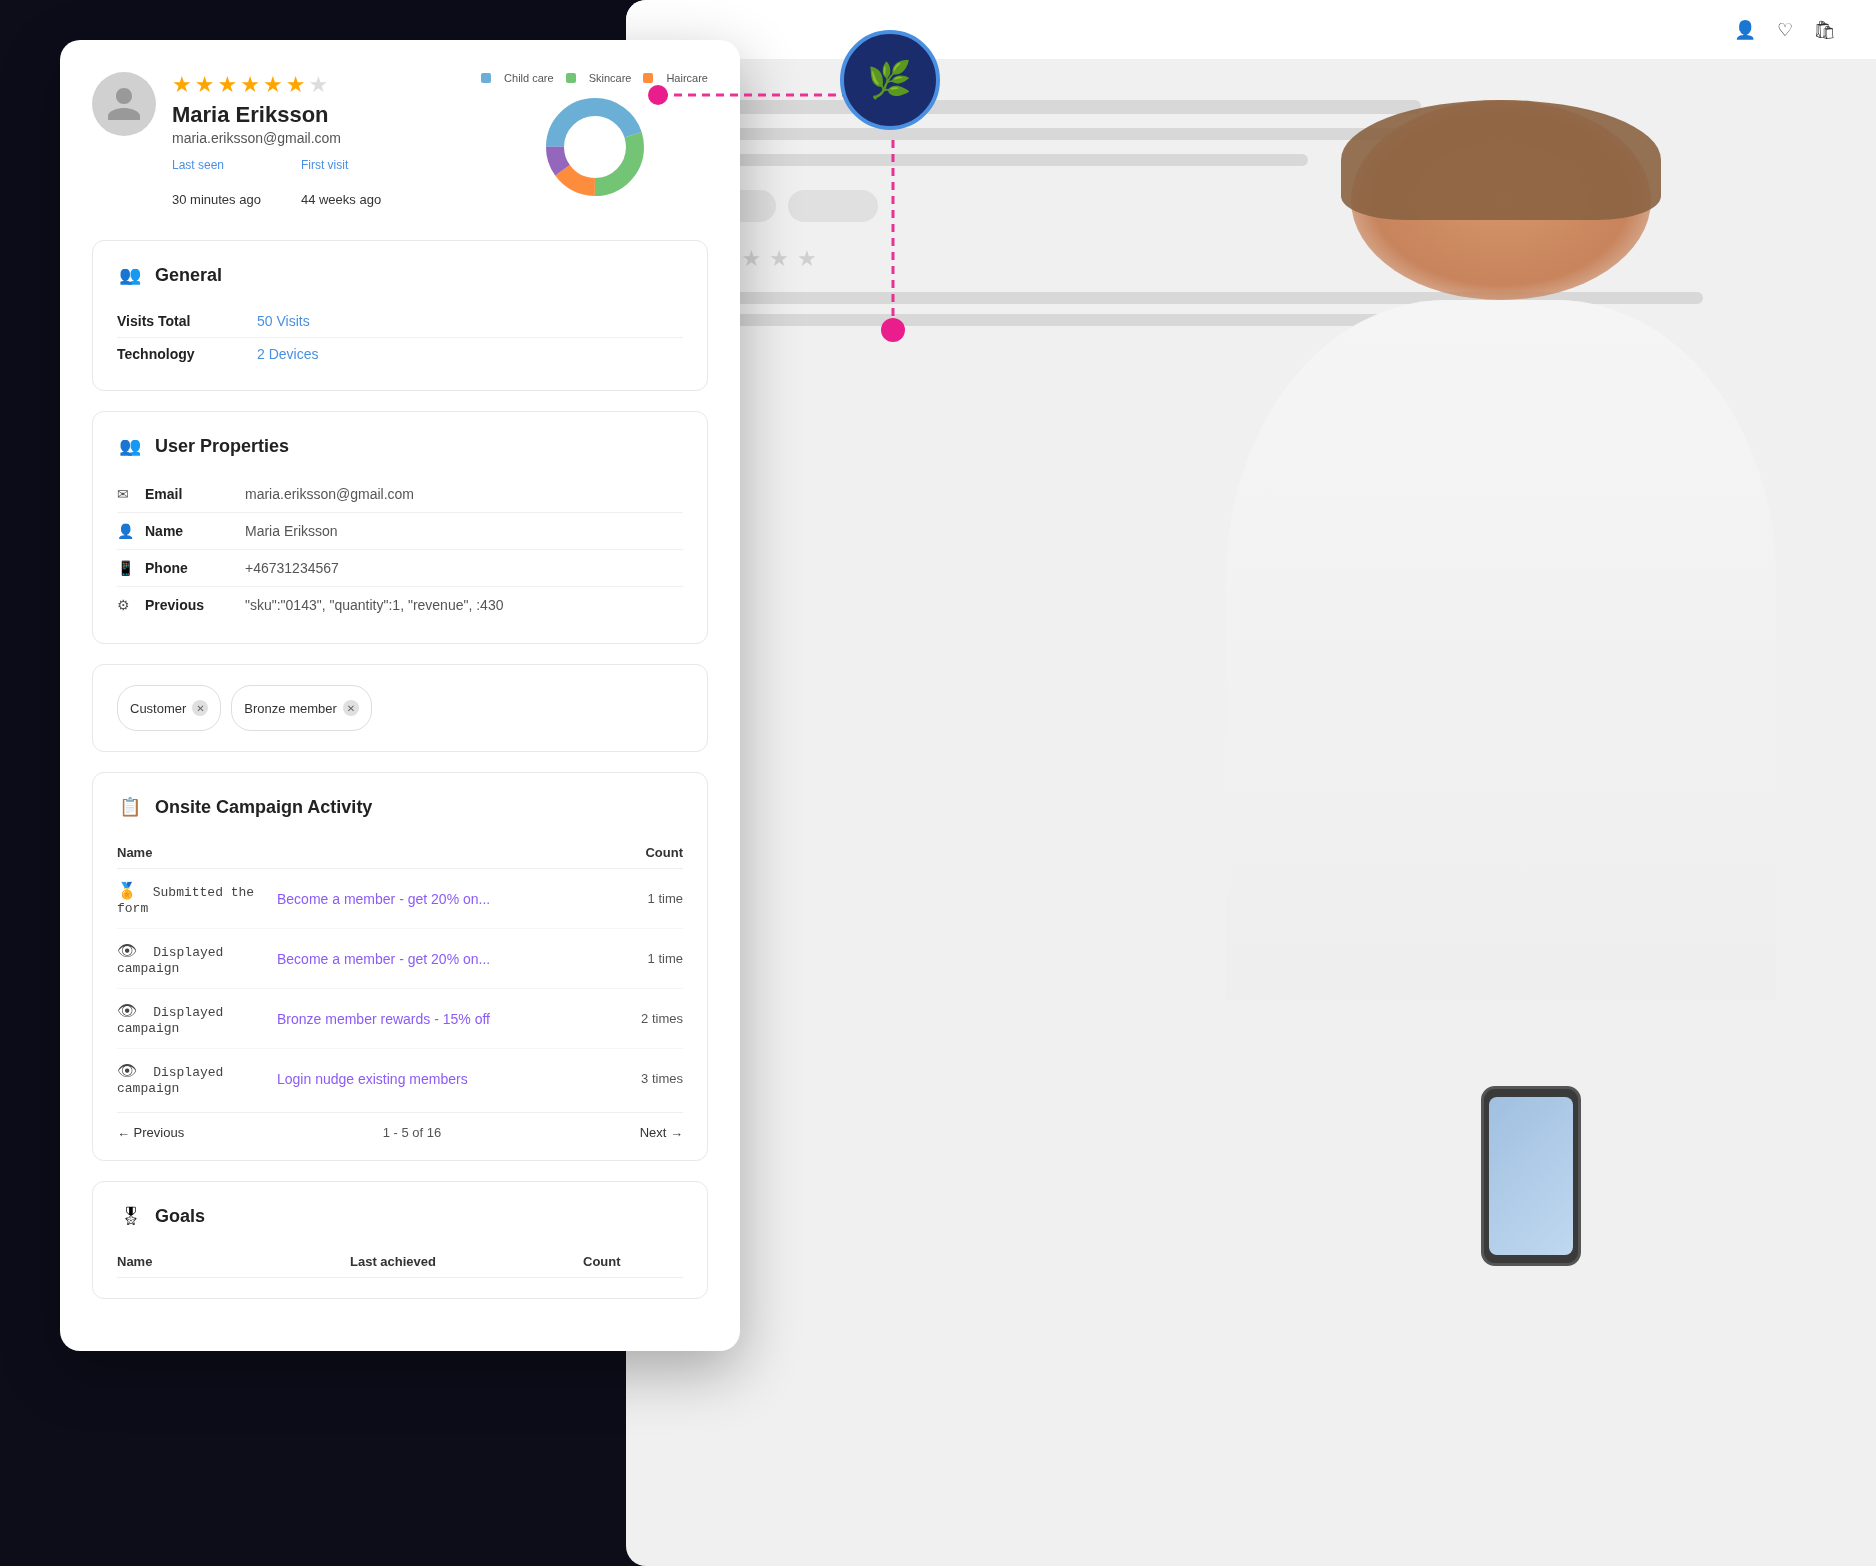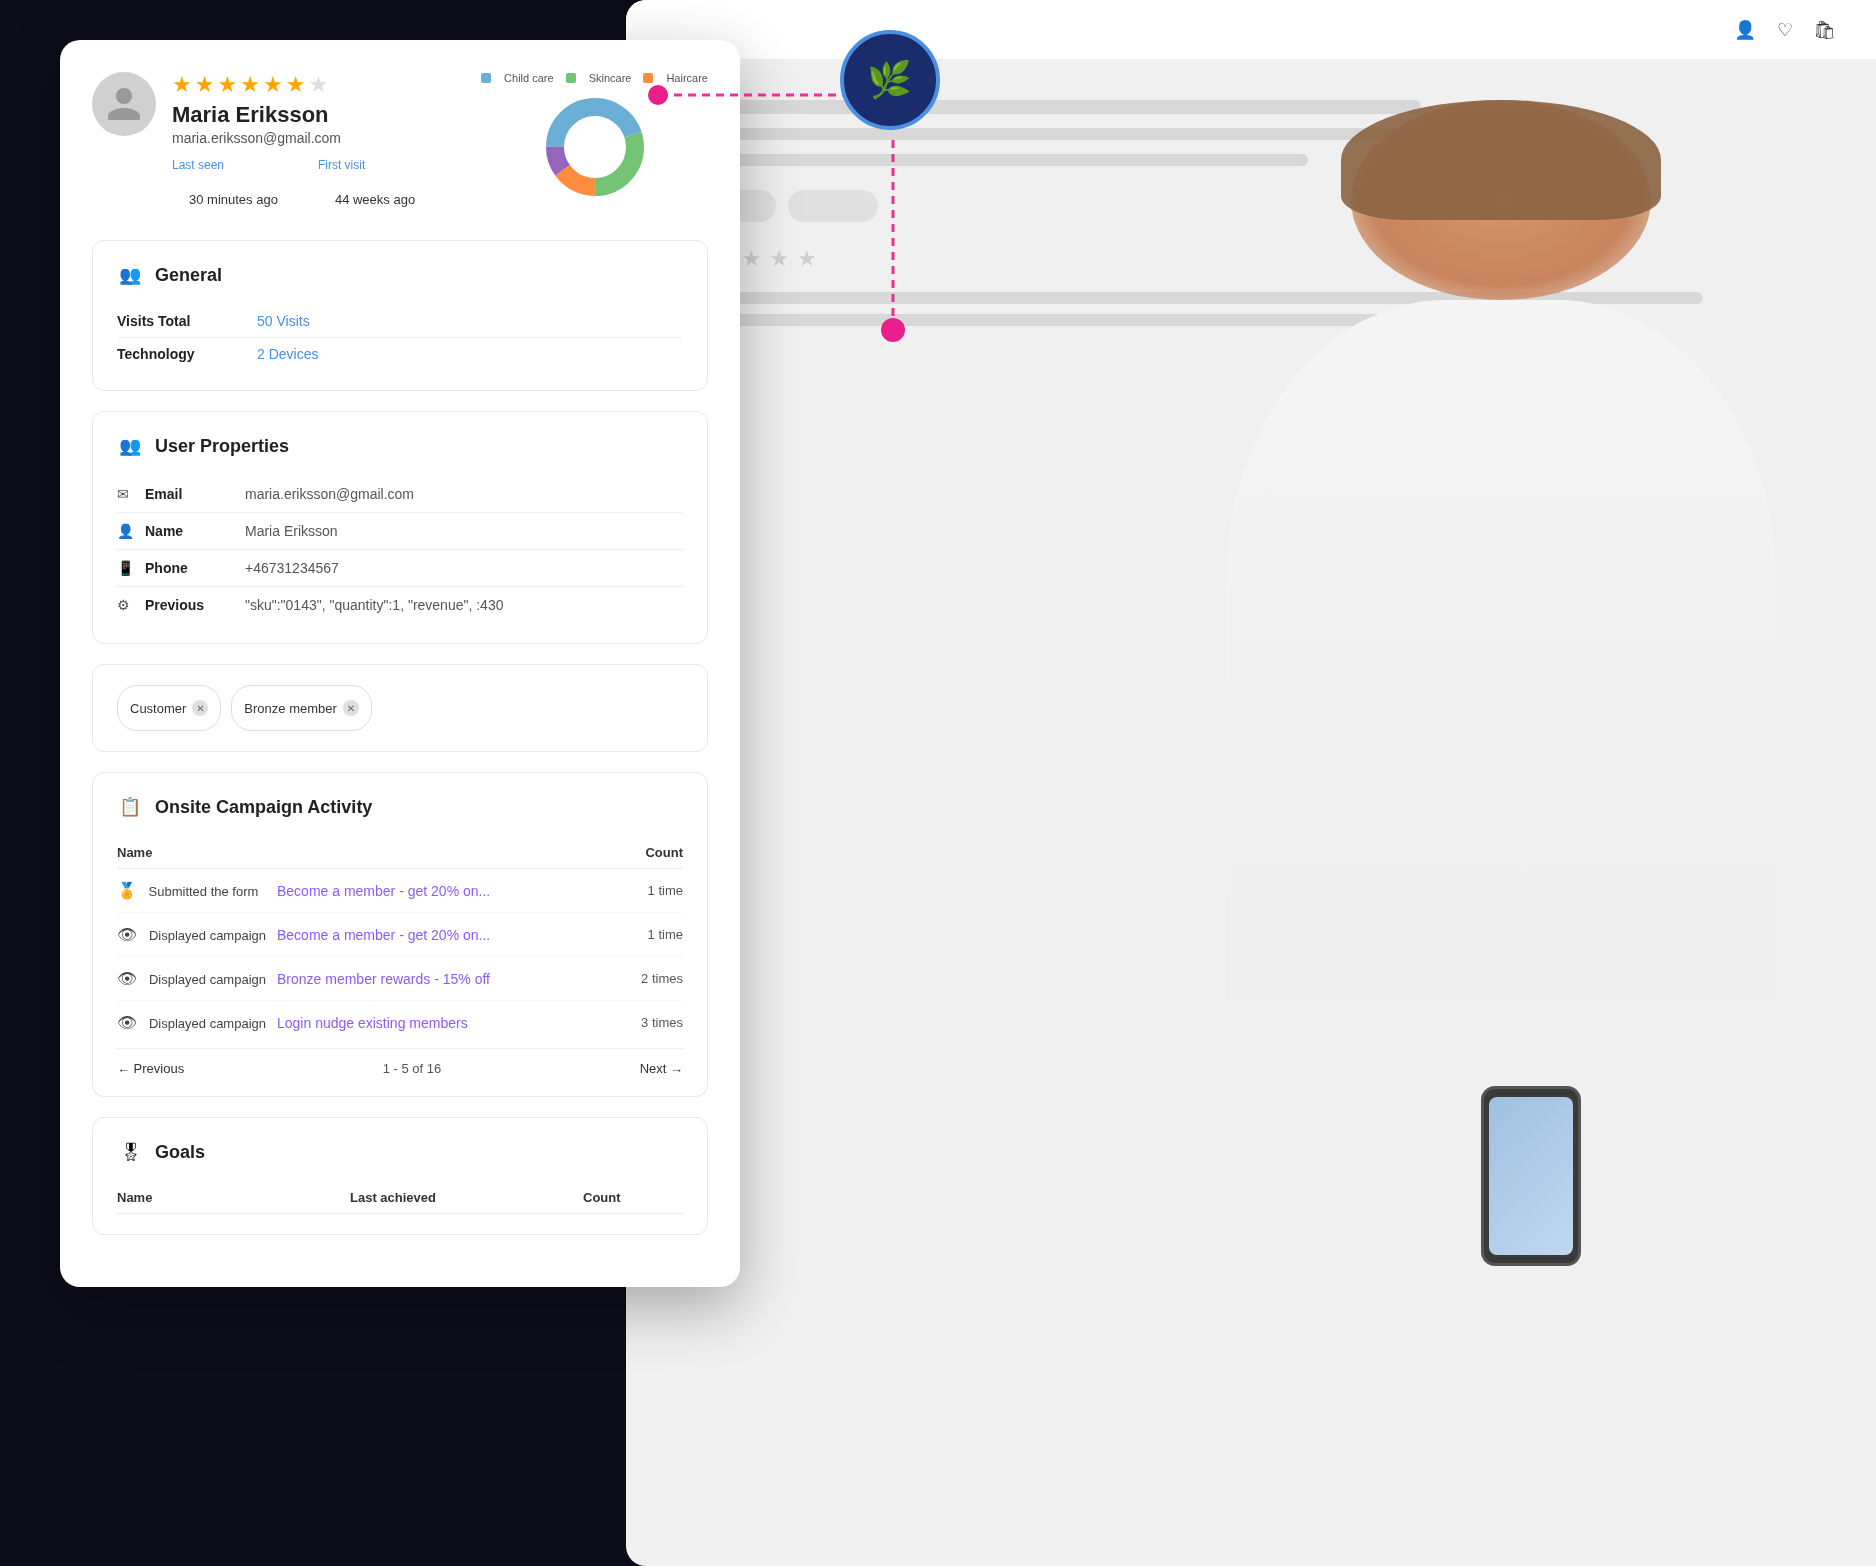--- a/index.html
+++ b/index.html
@@ -95,21 +95,20 @@
     .meta-item label {
       display: block;
       font-size: 12px;
       color: #4A90E2;
       margin-bottom: 18px;
     }
 
     .meta-item span {
       font-size: 13px;
       color: #333;
-      margin-left: 17px;
     }
 
     
     .chart-area {
       display: flex;
       flex-direction: column;
       align-items: center;
       gap: 8px;
     }
 
@@ -385,20 +384,21 @@
       height: 12px;
       background: #d8d8d8;
       border-radius: 6px;
       margin-bottom: 10px;
     }
 
     td.activity-type {
       width: 160px;
       font-size: 13px;
       color: #444;
+      font-family: Liberation Mono, monospace;
     }
   </style>
 </head>
 <body>
 
 <div class="background-dark"></div>
 
 <svg class="dashed-connector">
 
   <line x1="660" y1="95" x2="850" y2="95" stroke="#E91E8C" stroke-width="3" stroke-dasharray="8,6" opacity="0.9"></line>

